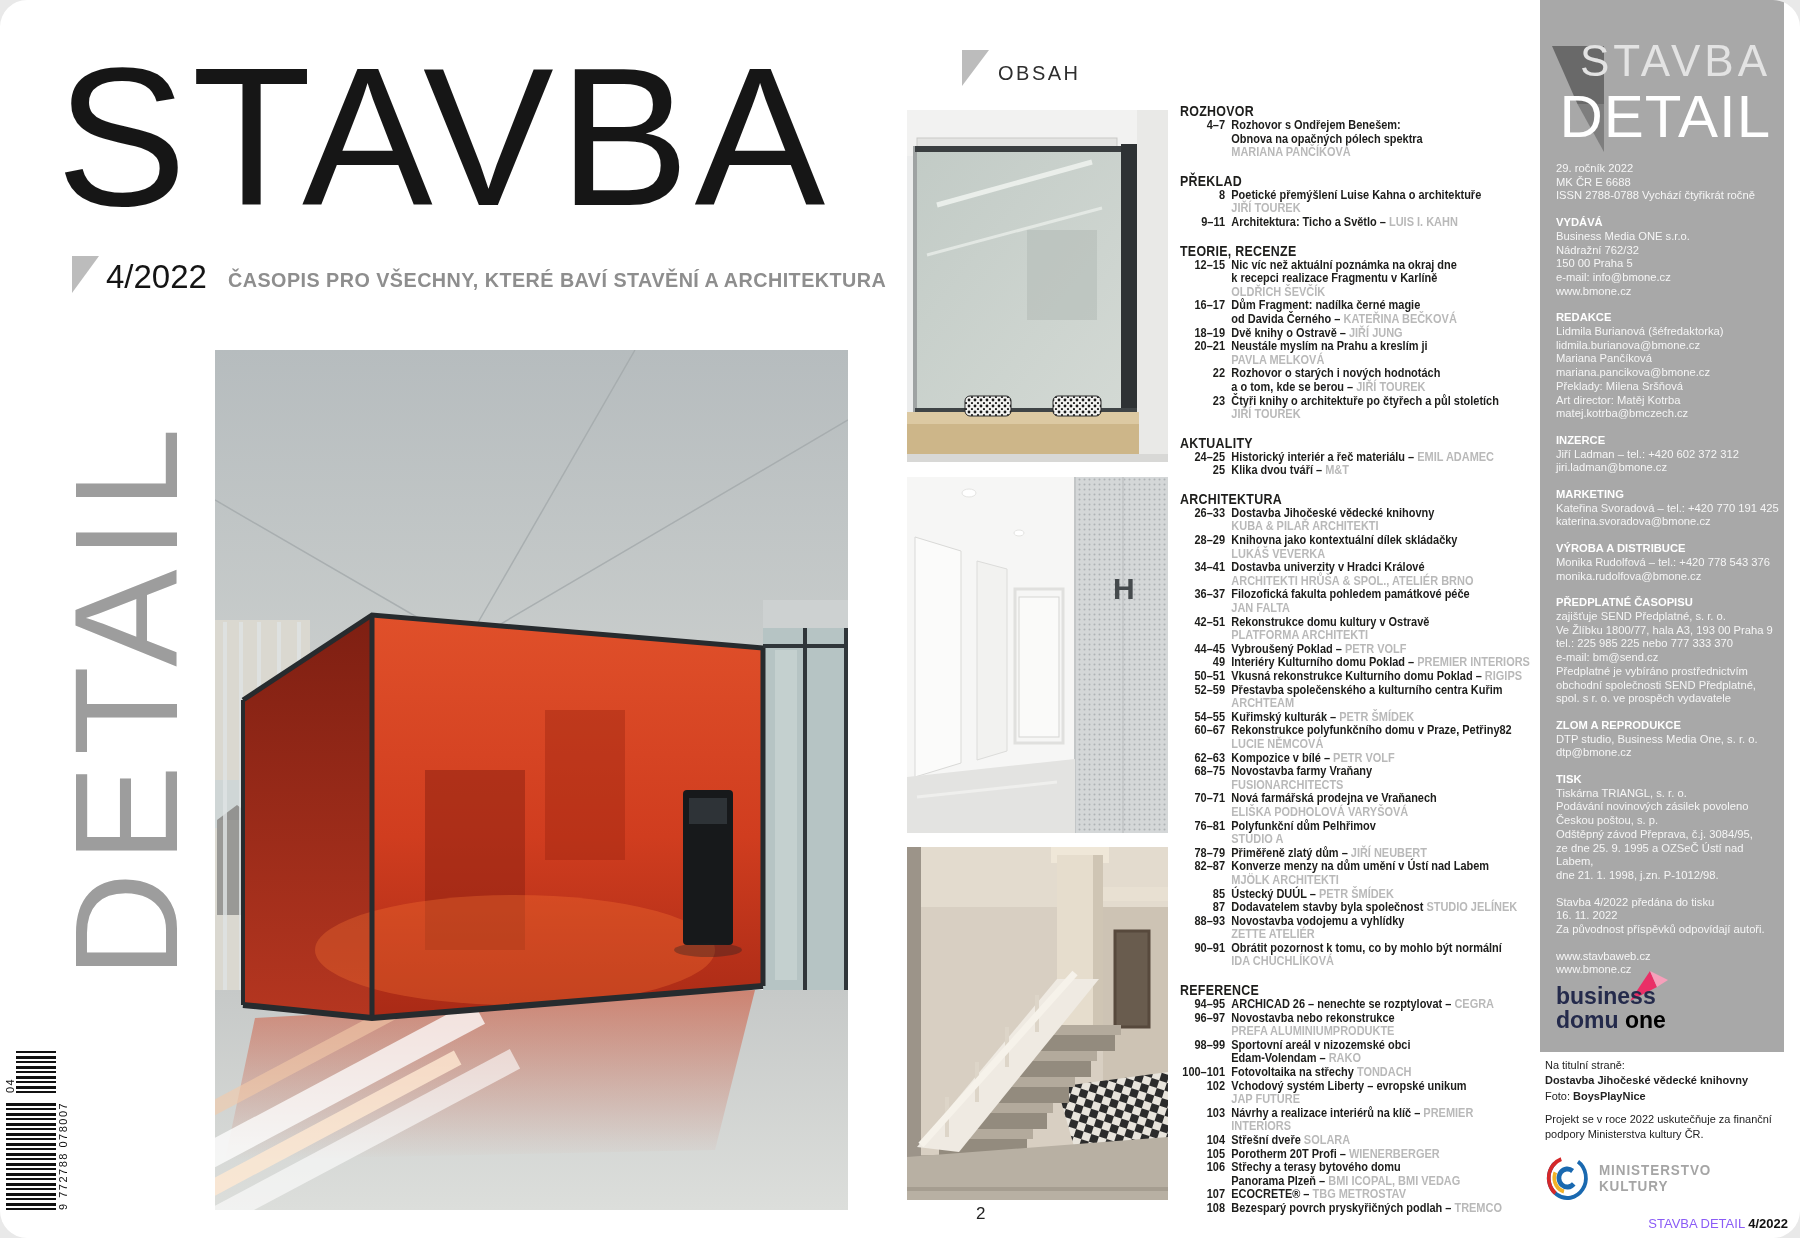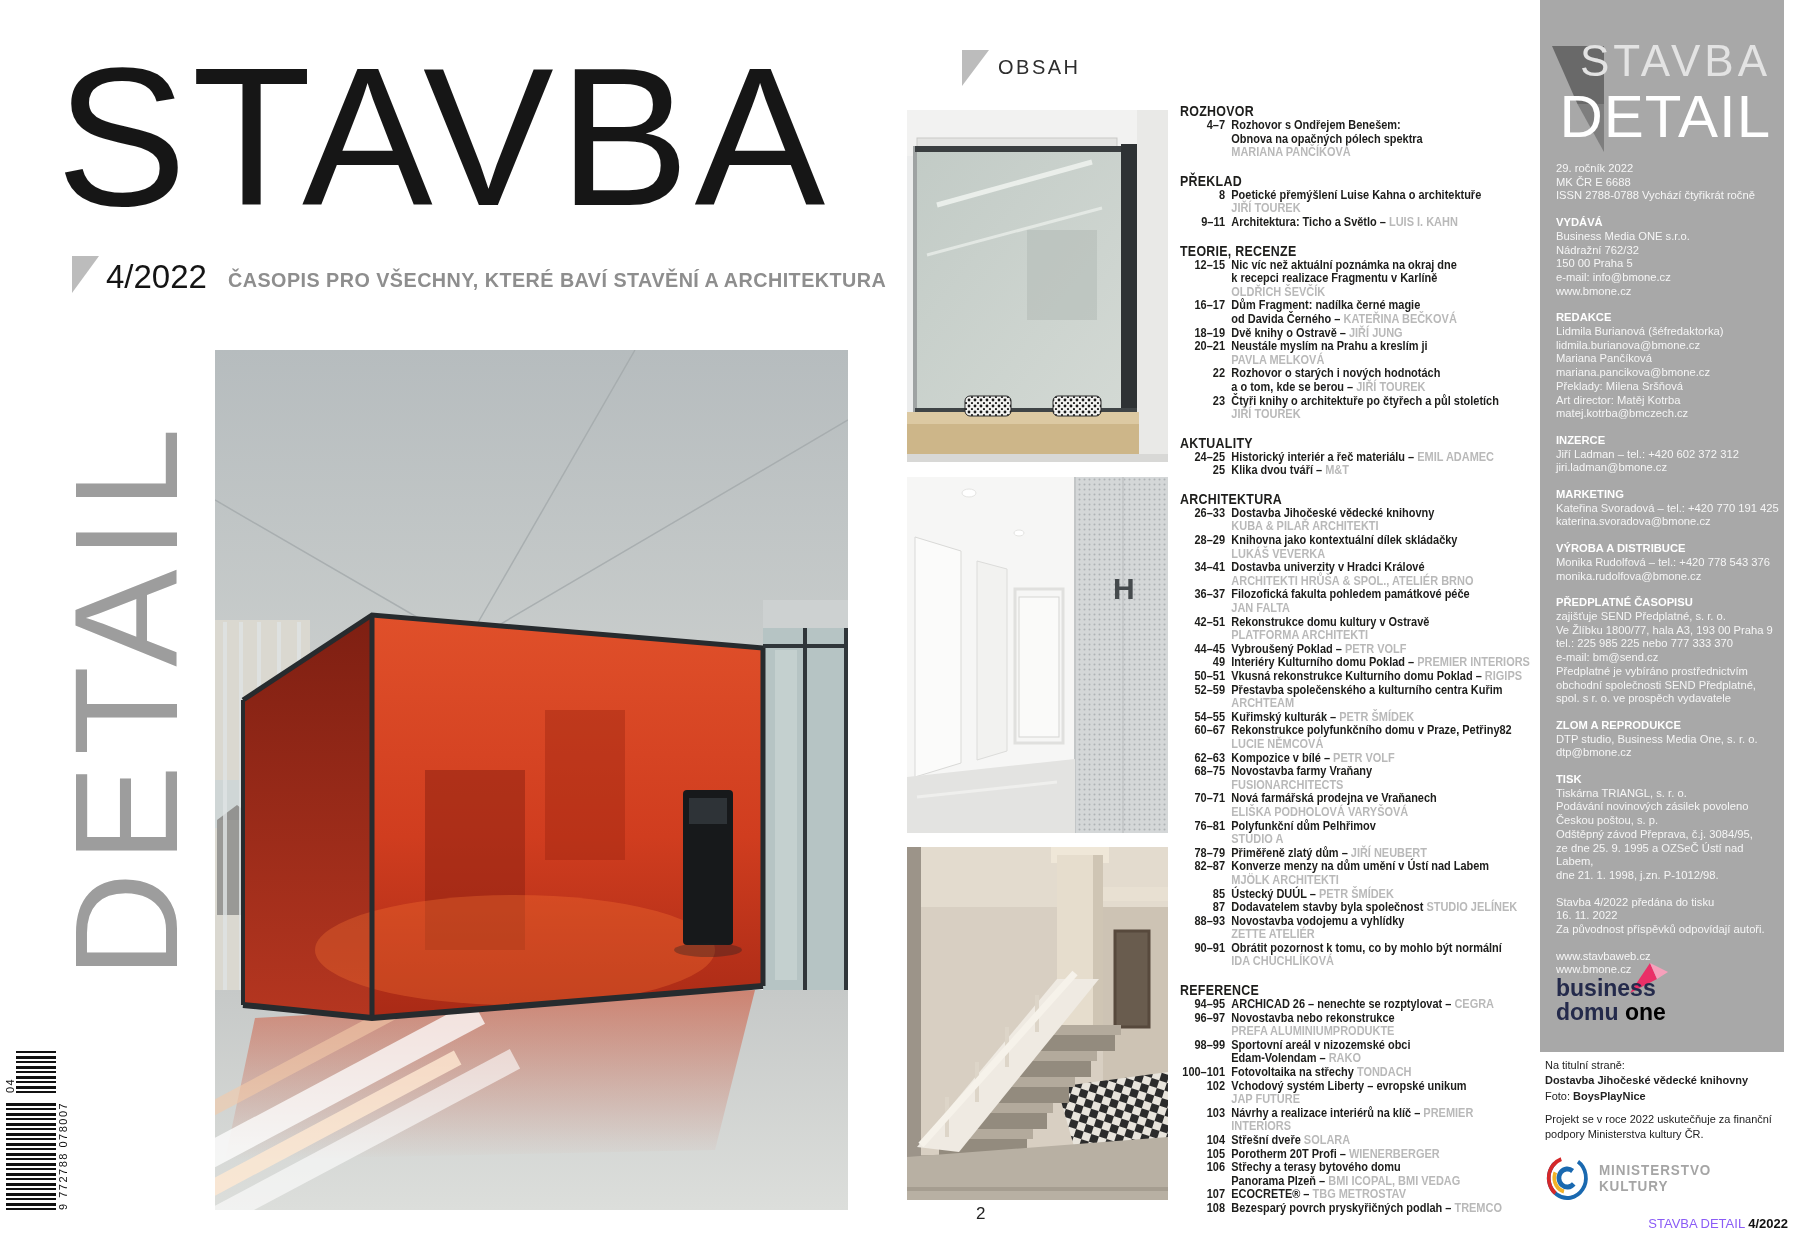--- a/index.html
+++ b/index.html
@@ -1,17 +1,17 @@
 <!DOCTYPE html>
 <html><head>
 <meta charset="utf-8">
 <style>
   html,body{margin:0;padding:0;background:#e9e9e9;}
   .page{position:relative;width:1800px;height:1238px;background:#ffffff;overflow:hidden;
-        font-family:"Liberation Sans",sans-serif;color:#1a1a1a;}
+        font-family:"Liberation Sans",sans-serif;color:#1a1a1a;border-radius:27px;}
   .abs{position:absolute;}
 
   
   .cover-title{left:56px;top:40px;font-size:196px;line-height:1;font-weight:200;
                letter-spacing:5px;color:#161616;white-space:nowrap;}
   .tri{background:#bcbcbc;clip-path:polygon(0 0,100% 0,0 100%);}
   .issue-tri{left:72px;top:256px;width:27px;height:37px;}
   .issue{left:106px;top:258px;font-size:33px;font-weight:500;color:#141414;}
   .tagline{left:228px;top:268px;font-size:21px;font-weight:700;color:#8e8e8e;
            letter-spacing:.5px;white-space:nowrap;transform:scaleX(.94);transform-origin:0 0;}
@@ -23,21 +23,21 @@
            transform:rotate(-90deg);transform-origin:0 0;display:flex;align-items:flex-start;}
   .bc-main{width:110px;}
   .bc-addon{width:42px;margin-left:7px;}
   .bc-bars{height:50px;background:repeating-linear-gradient(90deg,#111 0 2px,#fff 2px 4px,#111 4px 7px,#fff 7px 10px);}
   .bc-bars.short{height:40px;margin-top:10px;}
   .bc-num{font-size:11px;letter-spacing:1.5px;color:#111;margin-top:1px;white-space:nowrap;}
   .bc-addon .bc-num{text-align:left;margin-top:-52px;}
 
   
   .obsah-tri{left:962px;top:50px;width:27px;height:36px;}
-  .obsah{left:998px;top:56px;font-size:20px;font-weight:500;letter-spacing:2.5px;color:#2e2e2e;}
+  .obsah{left:998px;top:62px;font-size:20px;font-weight:500;letter-spacing:2.5px;color:#2e2e2e;}
   .toc{left:1180px;top:104px;width:392px;transform:scaleX(.9);transform-origin:0 0;color:#1d1d1b;}
   .toc-head{font-size:13.8px;font-weight:700;margin-top:14px;letter-spacing:.3px;}
   .toc-head:first-child{margin-top:0;}
   .toc-entry{display:grid;grid-template-columns:50px 1fr;column-gap:7px;}
   .toc-pages{text-align:right;font-weight:700;font-size:12.2px;line-height:13.6px;white-space:nowrap;}
   .toc-lines{font-size:12.2px;line-height:13.6px;font-weight:700;}
   .muted{color:#b9b9b9;}
 
   
   .sidebar{left:1540px;top:0;width:244px;height:1052px;background:#a8a8a8;overflow:hidden;}
@@ -46,21 +46,21 @@
            clip-path:polygon(0 0,100% 0,100% 100%,49% 100%);}
   .sb-tri2{position:absolute;left:12px;top:104px;width:52px;height:48px;background:#7e7e7e;
            clip-path:polygon(49% 0,100% 0,100% 100%);}
   .sb-stavba{position:absolute;right:13px;top:36px;font-size:44px;letter-spacing:4px;color:#e3e3e3;font-weight:200;}
   .sb-detail{position:absolute;right:13px;top:82px;font-size:60px;letter-spacing:1px;color:#ffffff;font-weight:200;}
   .mh-scale{transform:scaleX(.95);transform-origin:0 0;width:240px;margin-left:16px;padding-top:6px;
             font-size:11.8px;line-height:13.7px;color:#f6f6f6;}
   .mh-block{margin-top:13px;}
   .mh-block:first-child{margin-top:0;}
   .mh-head{font-weight:700;color:#ffffff;}
-  .brand{position:relative;margin:0 0 0 16px;width:150px;}
+  .brand{position:relative;margin:8px 0 0 16px;width:150px;}
   .brand-l1{font-size:23px;font-weight:800;color:#242a4b;line-height:23px;position:relative;z-index:1;}
   .brand-l2{font-size:23px;font-weight:800;color:#242a4b;line-height:25px;position:relative;z-index:1;}
   .brand-one{color:#000000;}
   .brand-arrow{position:absolute;left:72px;top:-16px;z-index:0;}
 
   
   .colophon{left:1545px;top:1058px;width:270px;transform:scaleX(.93);transform-origin:0 0;
             font-size:11.8px;line-height:15.3px;color:#222;}
   .colo-bold{font-weight:700;}
   .support{margin-top:8px;}

